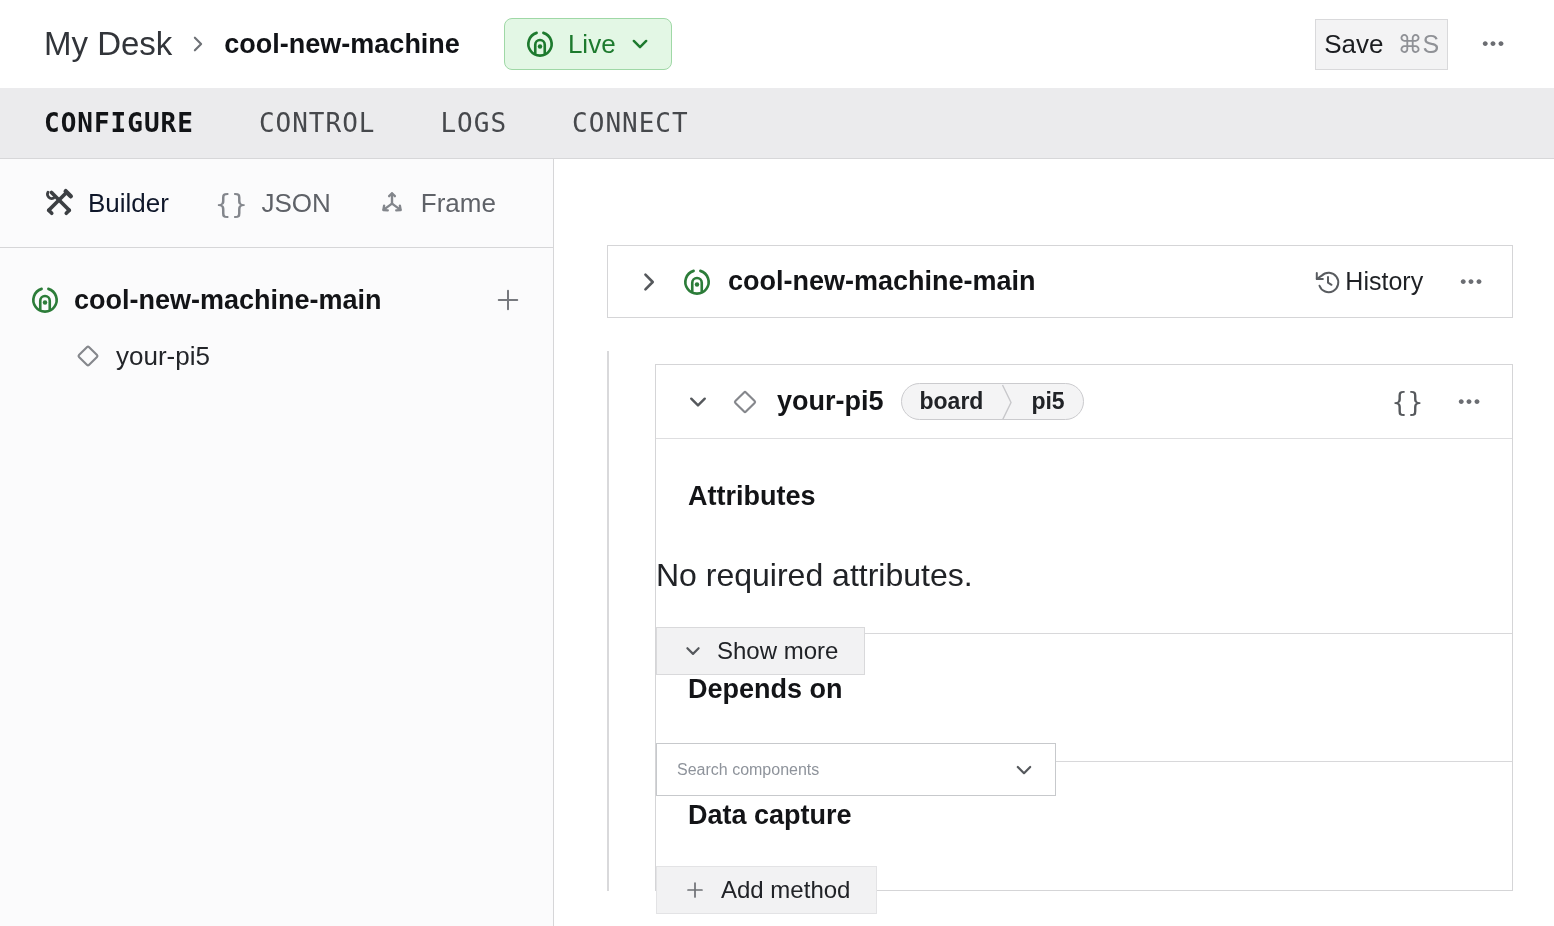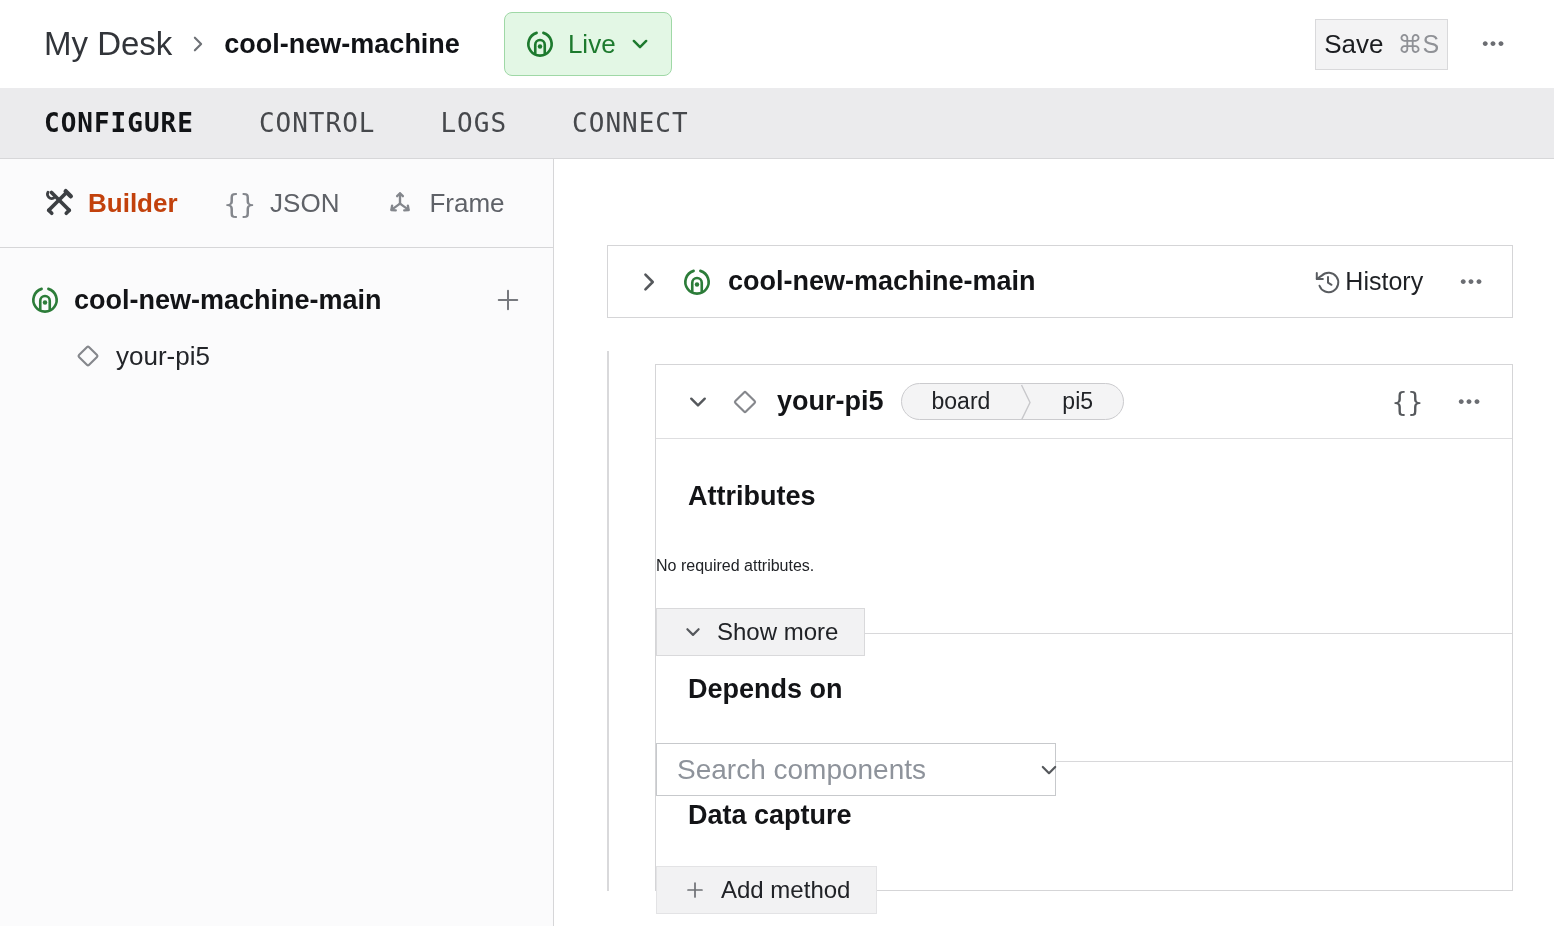--- a/index.html
+++ b/index.html
@@ -6,21 +6,21 @@
   html,body { width:1554px; height:926px; overflow:hidden; background:#ffffff;
     font-family:"Liberation Sans", sans-serif; color:#212327; }
 
   
   .top-header { height:88px; display:flex; align-items:center; background:#ffffff; }
   .breadcrumb { display:flex; align-items:center; margin-left:44px; gap:16px; }
   .crumb-parent { font-size:33px; color:#32353a; }
   .crumb-sep { color:#6e7176; display:flex; align-items:center; }
   .crumb-current { font-size:27px; font-weight:700; color:#111317; }
   .live-badge { margin-left:44px; display:flex; align-items:center; gap:13px;
-    height:64px; padding:0 20px; background:#e3f7e5; border:1px solid #9fd8a6;
+    height:52px; padding:0 20px; background:#e3f7e5; border:1px solid #9fd8a6;
     border-radius:8px; color:#1d7a2e; cursor:pointer; }
   .live-label { font-size:26px; color:#1d7a2e; }
   .header-right { margin-left:auto; margin-right:48px; display:flex; align-items:center; gap:34px; }
   .save-button { display:flex; align-items:center; gap:14px; height:51px; padding:0 8px;
     background:#f3f3f4; border:1px solid #d9d9db; cursor:pointer; }
   .save-label { font-size:26px; color:#1b1d20; }
   .save-shortcut { font-size:25px; color:#8f9196; }
   .dots { font-size:17px; letter-spacing:2px; color:#6b6d72; font-weight:700; cursor:pointer; white-space:nowrap; }
 
   
@@ -30,21 +30,21 @@
   .nav-tab { font-size:26px; letter-spacing:1px; color:#46484c; cursor:pointer; }
   .nav-tab.active { font-weight:700; color:#121417; }
 
   
   .content { display:flex; height:767px; }
   .sidebar { width:554px; min-width:554px; background:#fbfbfc; border-right:1px solid #d6d6d8; }
   .mode-row { height:89px; border-bottom:1px solid #d6d6d8; display:flex; align-items:center;
     gap:46px; padding-left:44px; }
   .mode-tab { display:flex; align-items:center; gap:14px; color:#5f6268; font-size:26px; cursor:pointer; }
   .mode-tab .micon { color:#83868c; display:flex; }
-  .mode-tab.active { color:#c2410c; font-weight:700; }
+  .mode-tab.active { color:#0f172a; font-weight:400; }
   .mode-tab.active .micon { color:#3c3f43; }
   .braces { font-family:"DejaVu Sans Mono", monospace; font-size:27px; font-weight:400; }
 
   .tree { padding-top:30px; }
   .tree-machine-row { display:flex; align-items:center; padding:0 30px; height:44px; }
   .tree-machine-label { margin-left:14px; font-size:27px; font-weight:700; color:#131417; }
   .tree-plus { margin-left:auto; color:#77797e; display:flex; cursor:pointer; }
   .tree-child-row { display:flex; align-items:center; padding-left:73px; height:44px; margin-top:12px; }
   .tree-child-label { margin-left:13px; font-size:26px; color:#232529; }
 
@@ -65,44 +65,44 @@
   .subtree { position:relative; margin:46px 41px 0 101px; }
   .subtree::before { content:""; position:absolute; left:-48px; top:-13px; height:540px;
     border-left:2px solid #d9d9db; }
   .component-card { background:#fff; border:1px solid #d5d5d7; }
   .comp-header { height:74px; display:flex; align-items:center; padding:0 30px;
     border-bottom:1px solid #dedee0; }
   .comp-header .diamond { margin-left:19px; color:#85878c; display:flex; }
   .comp-title { margin-left:16px; font-size:27px; font-weight:700; color:#131417; }
   .tag-pill { margin-left:17px; height:37px; display:flex; align-items:center;
     background:#f4f4f5; border:1px solid #cbcbce; border-radius:19px; overflow:hidden; }
-  .tag-seg { font-size:23px; color:#212327; padding:0 30px; }
+  .tag-seg { font-size:23px; color:#212327; padding:0 18px;font-weight:bold; }
   .pill-div { display:flex; height:100%; }
   .comp-header .braces-btn { margin-left:auto; color:#55585c; cursor:pointer;
     font-family:"DejaVu Sans Mono", monospace; font-size:26px; }
   .comp-header .dots { margin-left:35px; }
 
   .section { display:flex; border-bottom:1px solid #d8d8da;flex-direction:column; }
   .section:last-child { border-bottom:none; }
   .section-label { width:417px; min-width:417px; padding-left:32px; font-size:27px;
     font-weight:700; color:#131417; }
   .sec-attributes { height:195px; }
   .sec-attributes .section-label { padding-top:42px; }
   .sec-attributes .section-body { padding-top:45px; }
-  .empty-text { font-size:16px; color:#212327; }
+  .empty-text { font-size:32px; color:#212327; }
   .ghost-btn { display:inline-flex; align-items:center; gap:14px; height:48px; padding:0 26px;
     background:#f2f2f3; border:1px solid #d9d9db; cursor:pointer; font-size:24px; color:#212327; }
   .ghost-btn .gicon { color:#55585c; display:flex; }
   .show-more-btn { margin-top:33px; }
   .sec-depends { height:128px; }
   .sec-depends .section-label { padding-top:40px; }
   .sec-depends .section-body { padding-top:38px; }
   .search-select { width:400px; height:53px; background:#fff; border:1px solid #c7c9cc;
     display:flex; align-items:center; padding:0 20px; cursor:text; }
-  .search-select input { flex:1; border:none; outline:none; font-size:28px; color:#212327;
+  .search-select input { flex:1; border:none; outline:none; font-size:16px; color:#212327;
     font-family:"Liberation Sans", sans-serif; background:transparent; }
   .search-select input::placeholder { color:#8e939b; }
   .search-select .sicon { color:#55585c; display:flex; }
   .sec-capture { height:128px; }
   .sec-capture .section-label { padding-top:38px; }
   .sec-capture .section-body { padding-top:35px; }
   .add-method-btn { border-color:#e3e3e5; }
   .add-method-btn .gicon { color:#6e7074; }
 </style>
 </head>

